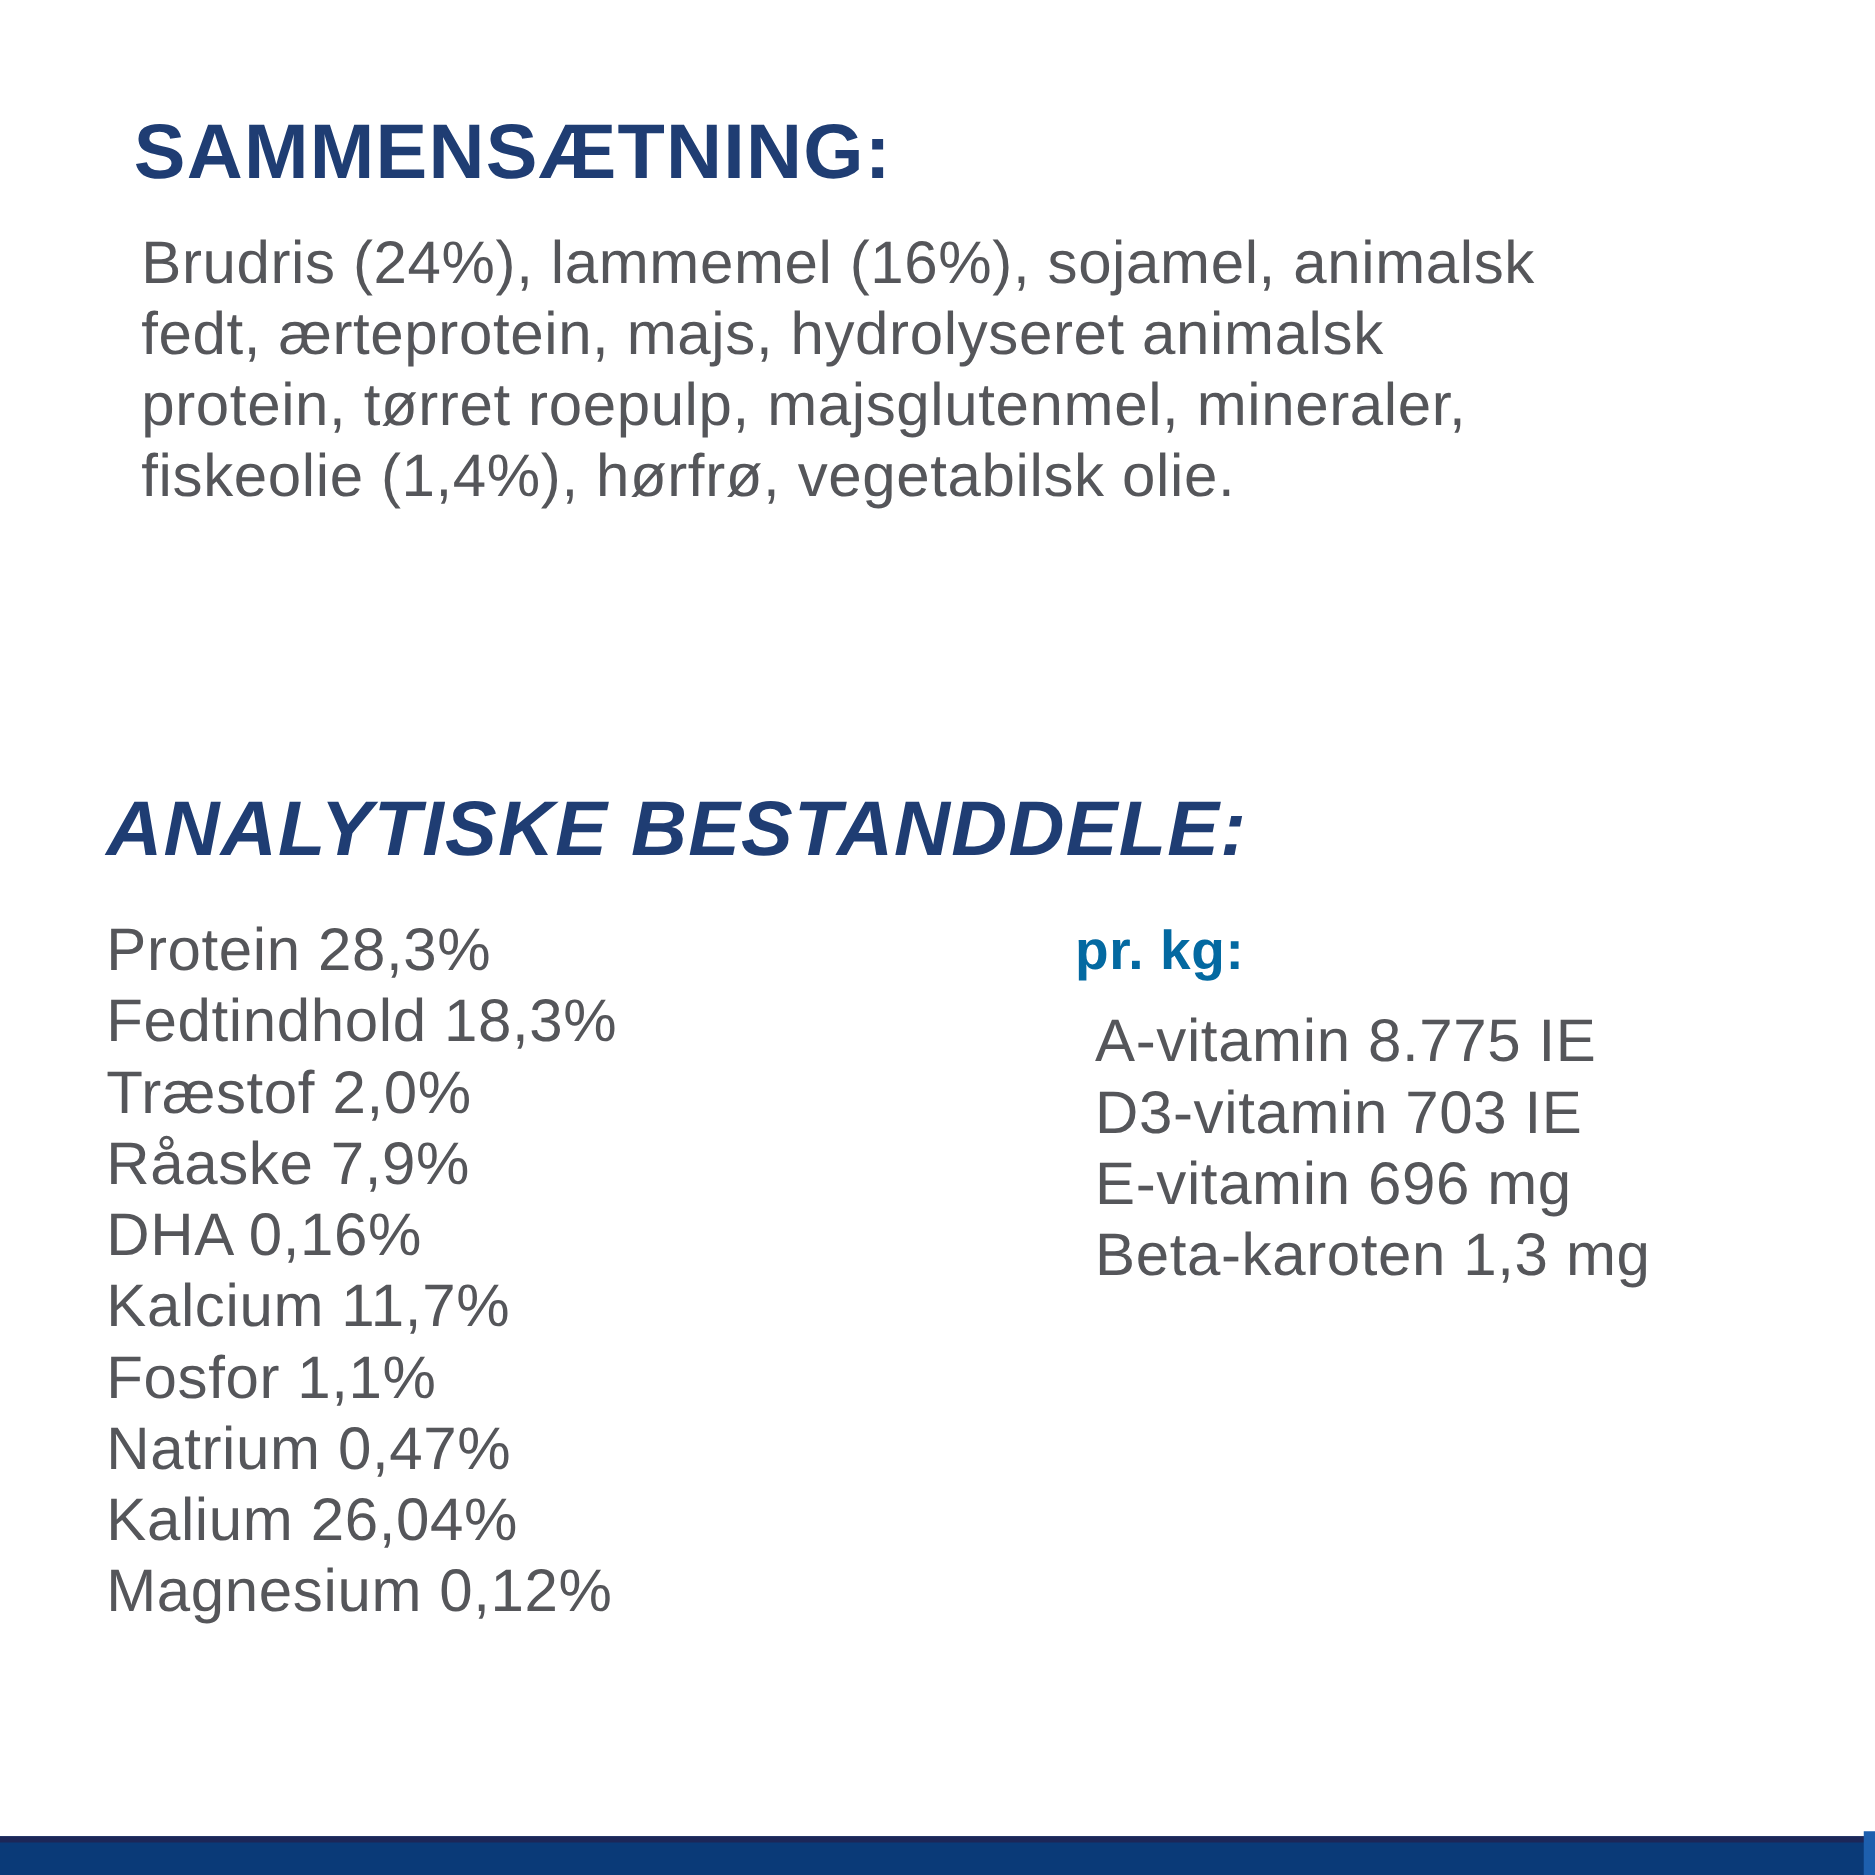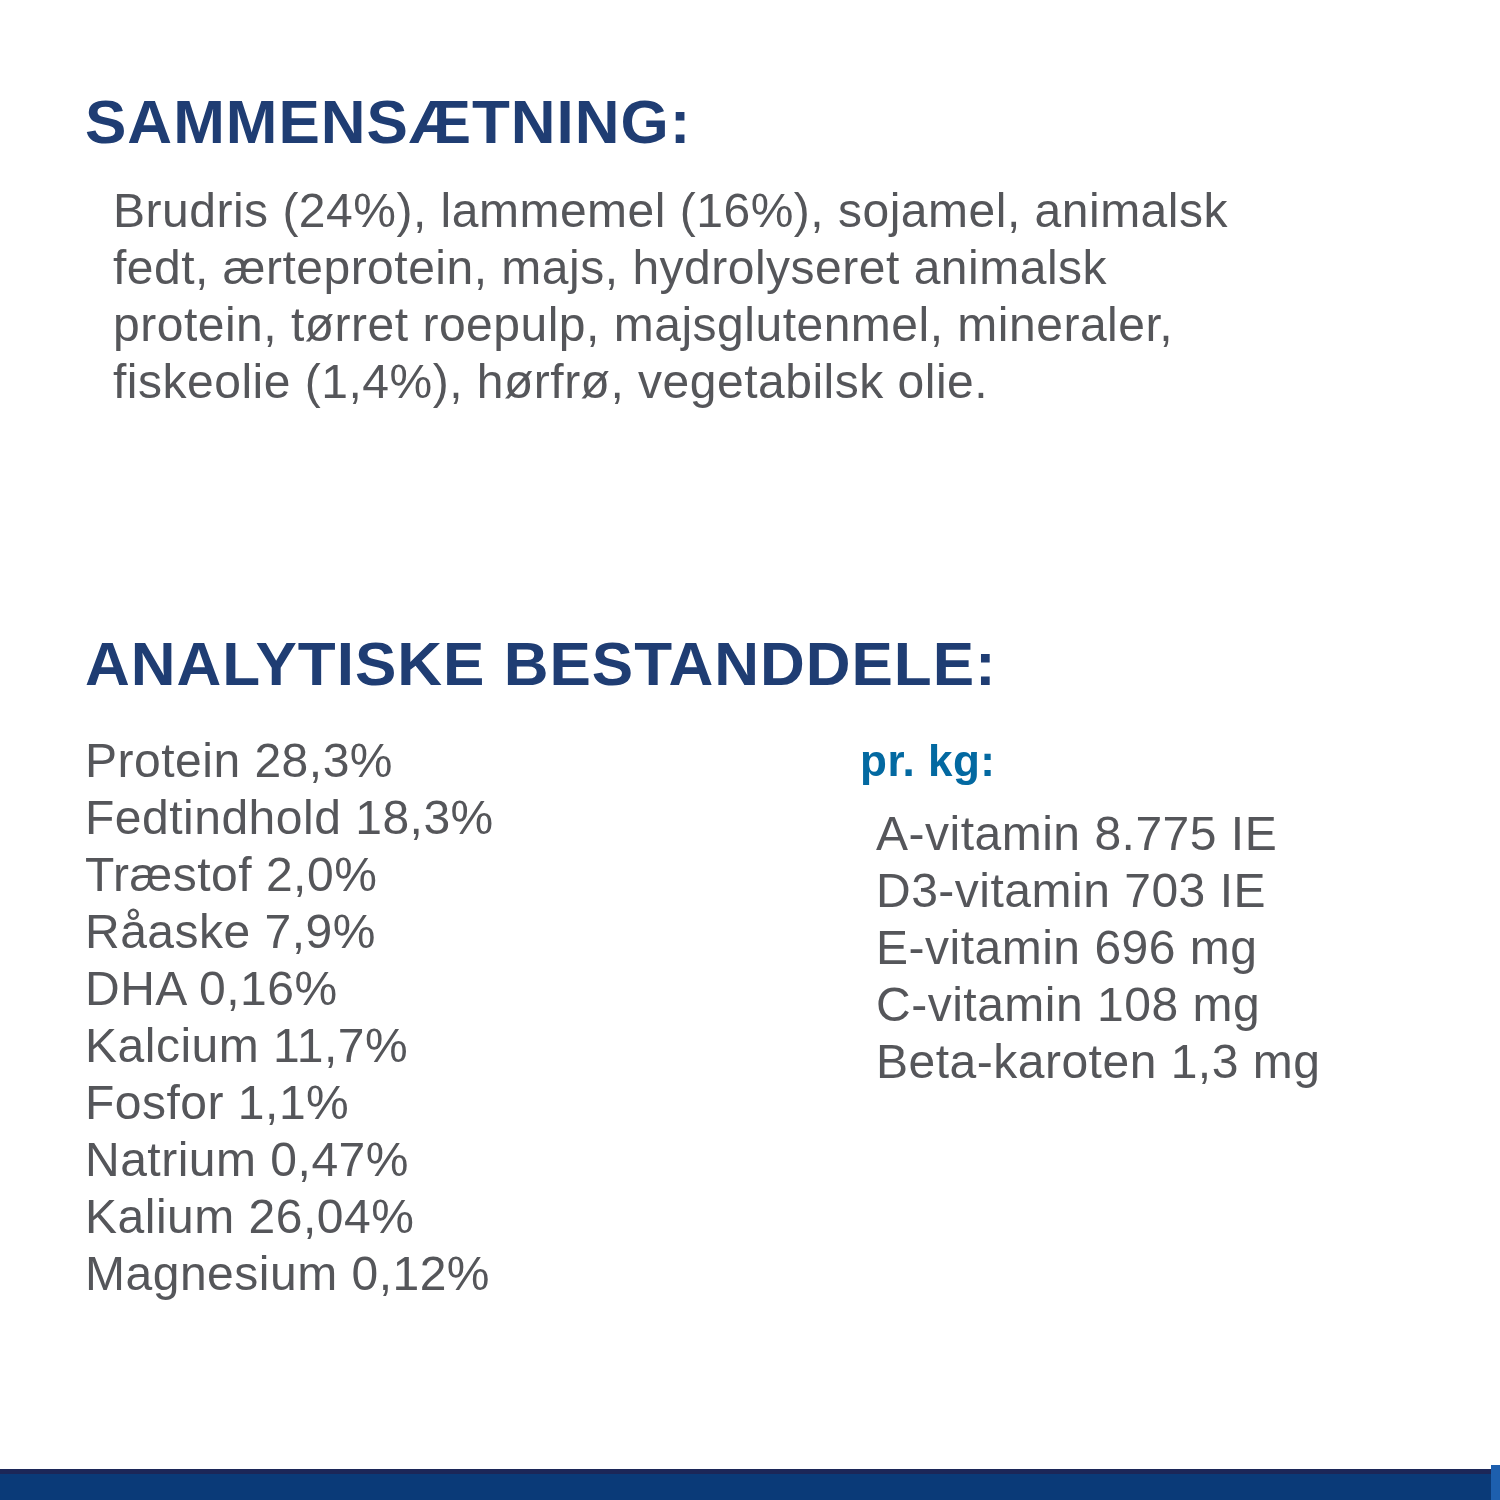--- a/index.html
+++ b/index.html
@@ -17,22 +17,22 @@
   .section-heading {
     position: absolute;
     left: 85px;
     margin: 0;
     font-size: 62px;
     font-weight: 700;
     letter-spacing: 1px;
     color: #1f3d73;
     white-space: nowrap;
   }
-  #composition-heading { top: 86px; }
-  #analytical-heading  { top: 628px; }
+  #composition-heading { top: 86px; margin-left: 22px; }
+  #analytical-heading  { top: 628px; font-style: italic; }
   .body-text {
     color: #55565a;
     font-size: 48px;
     font-weight: 400;
     line-height: 57px;
     letter-spacing: 0.5px;
   }
   #composition-text {
     position: absolute;
     left: 85px;
@@ -103,19 +103,18 @@
     <li>Magnesium 0,12%</li>
   </ul>
 
 <div id="analytical-right-col" class="column">
   <p class="per-kg-label">pr. kg:</p>
   <ul id="analytical-right-list" class="body-text">
 
   <li>A-vitamin 8.775 IE</li>
       <li>D3-vitamin 703 IE</li>
       <li>E-vitamin 696 mg</li>
-      <li>C-vitamin 108 mg</li>
       <li>Beta-karoten 1,3 mg</li>
     </ul>
 </div>
 
 <div class="bottom-bar"></div>
 <div class="bottom-bar-accent"></div>
 
 </body></html>

